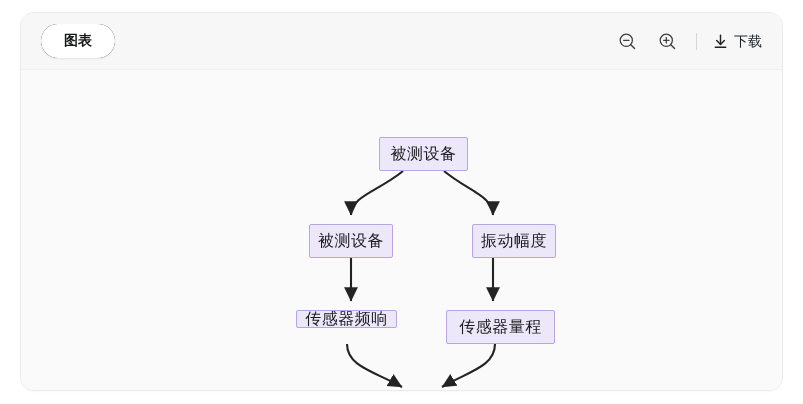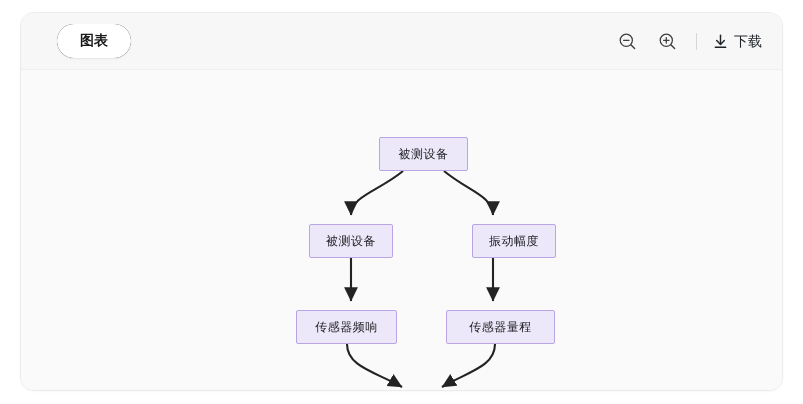--- a/index.html
+++ b/index.html
@@ -40,21 +40,21 @@
   .card-header {
     position: relative;
     height: 57px;
     background: #f7f7f7;
     border-bottom: 1px solid #efefef;
     box-sizing: border-box;
   }
 
   .tab-group {
     position: absolute;
-    left: 36px;
+    left: 20px;
     top: 11px;
     height: 34px;
     background: #000000;
     border-radius: 17px;
     display: flex;
     align-items: center;
     padding: 0;
   }
   .tab {
     height: 34px;
@@ -129,21 +129,21 @@
 
   .node {
     position: absolute;
     box-sizing: border-box;
     background: #ece8fa;
     border: 1.4px solid #b9a5e3;
     border-radius: 2px;
     display: flex;
     align-items: center;
     justify-content: center;
-    font-size: 12px;
+    font-size: 16px;
     color: #1b1c1e;
     letter-spacing: 0.5px;
     white-space: nowrap;
     cursor: pointer;
   }
 </style>
 </head>
 <body>
 
 <div class="viewport">
@@ -218,21 +218,21 @@
       </div>
 
       <div class="node" style="left:288px; top:154px; width:84px; height:34px;">
         <span>被测设备</span>
       </div>
 
       <div class="node" style="left:430px; top:154px; width:84px; height:34px;margin-left:21px;">
         <span>振动幅度</span>
       </div>
 
-      <div class="node" style="left:275px; top:240px; width:101px; height:34px;">
+      <div class="node" style="left:275px; top:240px; width:101px; height:18px;">
         <span>传感器频响</span>
       </div>
 
       <div class="node" style="left:425px; top:240px; width:109px; height:34px;">
         <span>传感器量程</span>
       </div>
 
     </div>
   </div>
 </div>

